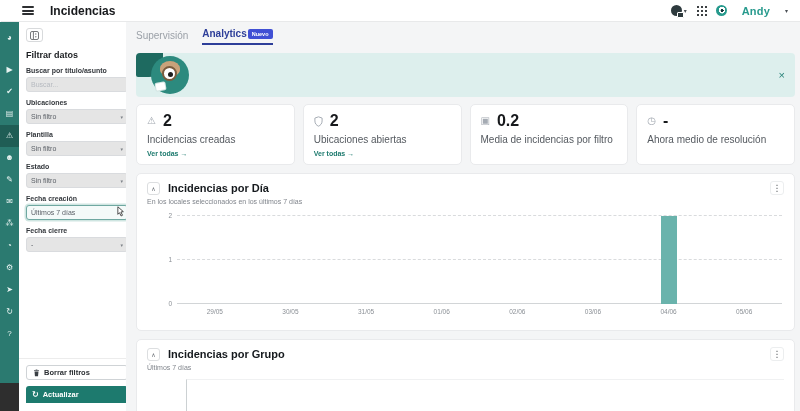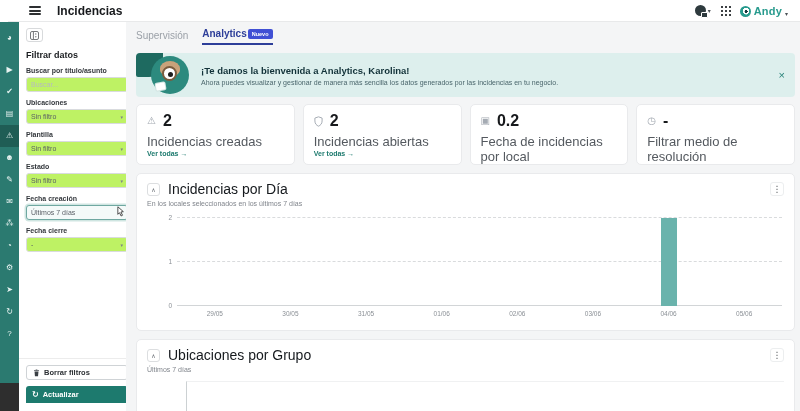--- a/index.html
+++ b/index.html
@@ -1,30 +1,30 @@
 <!DOCTYPE html>
 <html style="--sidebar: #2b7a70; --sidebar-active: #1f5d55; --accent: #1d7a6e; --banner-bg: #ddefed; --badge: #4050d4; --tab-active: #2d3e99; --bar-day: #6ab3ac; --bar-group: #47858d;"><head>
 <meta charset="utf-8">
 <style>
   *{box-sizing:border-box;margin:0;padding:0}
   html,body{width:800px;height:411px;overflow:hidden;background:#fff;
     font-family:"Liberation Sans","DejaVu Sans",sans-serif;position:relative}
 
   
-  .topbar{position:absolute;top:0;left:8px;right:0;height:22px;background:#fff;
+  .topbar{position:absolute;top:0;left:1px;right:0;height:22px;background:#fff;
     border-bottom:1px solid #e8e9ea;display:flex;align-items:center;z-index:9}
   .hamburger{width:12px;height:9px;display:flex;flex-direction:column;justify-content:space-between;margin-left:21px;cursor:pointer}
   .hamburger i{display:block;height:2px;background:#2d2f31;border-radius:1px}
   .topbar-title{font-size:12px;font-weight:bold;color:#17191c;margin-left:16px}
   .topbar-right{margin-left:auto;display:flex;align-items:center;gap:9px;margin-right:12px}
   .lang-icon{width:11px;height:11px;border-radius:50%;background:#2e3a3e;position:relative}
   .lang-icon::after{content:"";position:absolute;right:-2px;bottom:-2px;width:5px;height:4px;background:#2e3a3e;border:1px solid #fff;border-radius:1px}
   .caret{font-size:6px;color:#4c5156;line-height:1}
   .grid-icon{width:11px;height:11px;background-image:radial-gradient(circle,#3c4043 1.1px,transparent 1.35px);background-size:4px 4px;background-position:0 0}
-  .brand{display:flex;align-items:flex-end;gap:3px;cursor:pointer}
+  .brand{display:flex;align-items:center;gap:15px;cursor:pointer}
   .brand-mascot{width:11px;height:11px;border-radius:50%;
     background:radial-gradient(circle at 55% 48%, #14383f 0 1.5px, #fff 1.6px 3.2px, #279a8d 3.3px)}
   .brand-name{font-size:11px;font-weight:bold;color:#279a8d;letter-spacing:.2px}
 
   
   .sidebar{position:absolute;top:22px;left:0;width:19px;bottom:28px;background:var(--sidebar);
     display:flex;flex-direction:column;align-items:stretch;padding-top:5px}
   .sidebar-bottom{position:absolute;left:0;bottom:0;width:19px;height:28px;background:#2e2e2e}
   .nav-item{height:22px;display:flex;align-items:center;justify-content:center;cursor:pointer}
   .nav-item:first-child{margin-bottom:10px}
@@ -32,21 +32,21 @@
   .nav-item.active{background:var(--sidebar-active)}
 
   
   .filters{position:absolute;top:22px;left:19px;width:117px;bottom:0;background:#fff;
     border-right:1px solid #e3e4e5;padding:6px 7px 0 7px}
   .collapse-btn{width:17px;height:14px;border:1px solid #d8dadc;border-radius:3px;background:#fff;
     display:flex;align-items:center;justify-content:center;cursor:pointer}
   .filters-title{font-size:9px;font-weight:bold;color:#1b1e21;margin:8px 0 7px}
   .fgroup{margin-bottom:7px;position:relative}
   .flabel{font-size:7px;font-weight:bold;color:#33373c;margin-bottom:3px}
-  .fcontrol{height:15px;border:1px solid #d9dbde;border-radius:3px;background:#bef264;
+  .fcontrol{height:15px;border:1px solid #d9dbde;border-radius:3px;background:#e5e5e5;
     display:flex;align-items:center;padding:0 4px;width:100%}
   .fcontrol input{border:0;outline:0;width:100%;font-size:7px;color:#45494e;font-family:inherit;background:transparent}
   .fcontrol input::placeholder{color:#b6bac0}
   .fselect{cursor:pointer;font-size:7px;color:#5a5f66}
   .fselect .sel-caret{margin-left:auto;font-size:5px;color:#7c8187}
   .fselect.focused{border-color:#6fa8a1;box-shadow:0 0 0 1.5px #cfe5e1;background:#f4faf9}
   .cursor-pointer{position:absolute;right:3px;top:11px;z-index:4}
   .filters-footer{position:absolute;left:0;right:0;bottom:0;border-top:1px solid #ececec;padding:6px 7px 8px;background:#fff}
   .btn-borrar{width:100%;height:15px;border:1px solid #cfd3d6;border-radius:3px;background:#fff;cursor:pointer;
     font-size:7.5px;font-weight:bold;color:#2b2f33;display:flex;align-items:center;gap:4px;padding:0 6px;font-family:inherit}
@@ -76,31 +76,31 @@
   .banner-title{font-size:9.5px;font-weight:bold;color:#123239}
   .banner-sub{font-size:7px;color:#4a666c;margin-top:3px}
   .banner-close{position:absolute;right:10px;top:50%;transform:translateY(-50%);color:#2a837a;font-size:11px;line-height:1;cursor:pointer}
 
   
   .stats{display:flex;gap:8px;margin-bottom:8px}
   .stat-card{flex:1;background:#fff;border:1px solid #e9eaec;border-radius:5px;padding:8px 10px;height:61px;position:relative}
   .stat-top{display:flex;align-items:center;gap:7px}
   .stat-icon{font-size:10px;color:#a5abb3;line-height:1;display:flex;align-items:center}
   .stat-value{font-size:16px;font-weight:bold;color:#17191c;line-height:1}
-  .stat-label{font-size:13px;color:#54595f;margin-top:5px}
+  .stat-label{font-size:10px;color:#54595f;margin-top:5px}
   .stat-link{font-size:7px;font-weight:bold;color:var(--accent);position:absolute;left:10px;bottom:7px;cursor:pointer;text-decoration:none}
 
   
   .chart-card{background:#fff;border:1px solid #e9eaec;border-radius:5px;margin-bottom:8px;padding:7px 10px;position:relative}
   #card-day{height:158px}
   #card-group{height:130px}
   .chart-header{display:flex;align-items:center;gap:8px}
   .collapse-sq{width:13px;height:13px;border:1px solid #dcdee0;border-radius:3px;background:#fff;flex:none;
     display:flex;align-items:center;justify-content:center;font-size:6px;color:#6a6f75;cursor:pointer}
-  .chart-title{font-size:14px;font-weight:normal;color:#15191d}
+  .chart-title{font-size:11px;font-weight:bold;color:#15191d}
   .kebab{margin-left:auto;width:14px;height:14px;display:flex;align-items:center;justify-content:center;
     font-size:9px;color:#55595e;cursor:pointer;border:1px solid #eceeef;border-radius:3px}
   .chart-sub{font-size:7px;color:#80858c;margin-top:3px}
 
   .plot{position:relative;margin:11px 2px 0 30px;height:88px}
   .gridline{position:absolute;left:0;right:0;height:0;border-top:1px dashed #d9dbdd}
   .gridline.zero{border-top-style:solid;border-top-color:#d2d5d7}
   .ytick{position:absolute;left:-18px;top:-4px;width:13px;text-align:right;font-size:6.5px;color:#8b9096}
   .bar{position:absolute;bottom:0;width:16px;transform:translateX(-50%);background:var(--bar-day)}
   .xlabels{display:flex;margin:4px 2px 0 30px}
@@ -265,24 +265,20 @@
   </div>
 
   <div class="banner">
     <div class="mascot-wrap">
       <div class="mascot-blob"></div>
       <div class="mascot-circle"></div>
       <div class="mascot-head"></div>
       <div class="mascot-paper"></div>
       <div class="mascot-eye"></div>
     </div>
-    <div class="banner-text">
-      <div class="banner-title">¡Te damos la bienvenida a Analytics, Karolina!</div>
-      <div class="banner-sub">Ahora puedes visualizar y gestionar de manera más sencilla los datos generados por las incidencias en tu negocio.</div>
-    </div>
     <span class="banner-close">×</span>
   </div>
 
   <div class="stats">
     <div class="stat-card">
       <div class="stat-top">
         <span class="stat-icon">⚠</span>
         <span class="stat-value">2</span>
       </div>
       <div class="stat-label">Incidencias creadas</div>
@@ -290,36 +286,36 @@
     </div>
     <div class="stat-card">
       <div class="stat-top">
         <span class="stat-icon">
           <svg width="9" height="11" viewBox="0 0 10 12">
               <path d="M5 .8 9 2.2v3.2c0 3-1.8 4.9-4 5.8-2.2-.9-4-2.8-4-5.8V2.2z" fill="none" stroke="#a5abb3" stroke-width="1.1"></path>
             </svg>
         </span>
         <span class="stat-value">2</span>
       </div>
-      <div class="stat-label">Incidencias abiertas</div>
+      <div class="stat-label">Ubicaciones abiertas</div>
       <a class="stat-link">Ver todas →</a>
     </div>
     <div class="stat-card">
       <div class="stat-top">
         <span class="stat-icon">▣</span>
         <span class="stat-value">0.2</span>
       </div>
-      <div class="stat-label">Fecha de incidencias por local</div>
+      <div class="stat-label">Media de incidencias por filtro</div>
     </div>
     <div class="stat-card">
       <div class="stat-top">
         <span class="stat-icon">◷</span>
         <span class="stat-value">-</span>
       </div>
-      <div class="stat-label">Filtrar medio de resolución</div>
+      <div class="stat-label">Ahora medio de resolución</div>
     </div>
   </div>
 
   <section class="chart-card" id="card-day">
     <div class="chart-header">
       <span class="collapse-sq">∧</span>
       <span class="chart-title">Incidencias por Día</span>
       <span class="kebab">⋮</span>
     </div>
     <div class="chart-sub">En los locales seleccionados en los últimos 7 días</div>
@@ -343,21 +339,21 @@
         <span>02/06</span>
         <span>03/06</span>
         <span>04/06</span>
         <span>05/06</span>
       </div>
   </section>
 
   <section class="chart-card" id="card-group">
     <div class="chart-header">
       <span class="collapse-sq">∧</span>
-      <span class="chart-title">Ubicaciones por Grupo</span>
+      <span class="chart-title">Incidencias por Grupo</span>
       <span class="kebab">⋮</span>
     </div>
     <div class="chart-sub">Últimos 7 días</div>
     <div class="plot2">
       
     </div>
   </section>
 
 </main>
 

